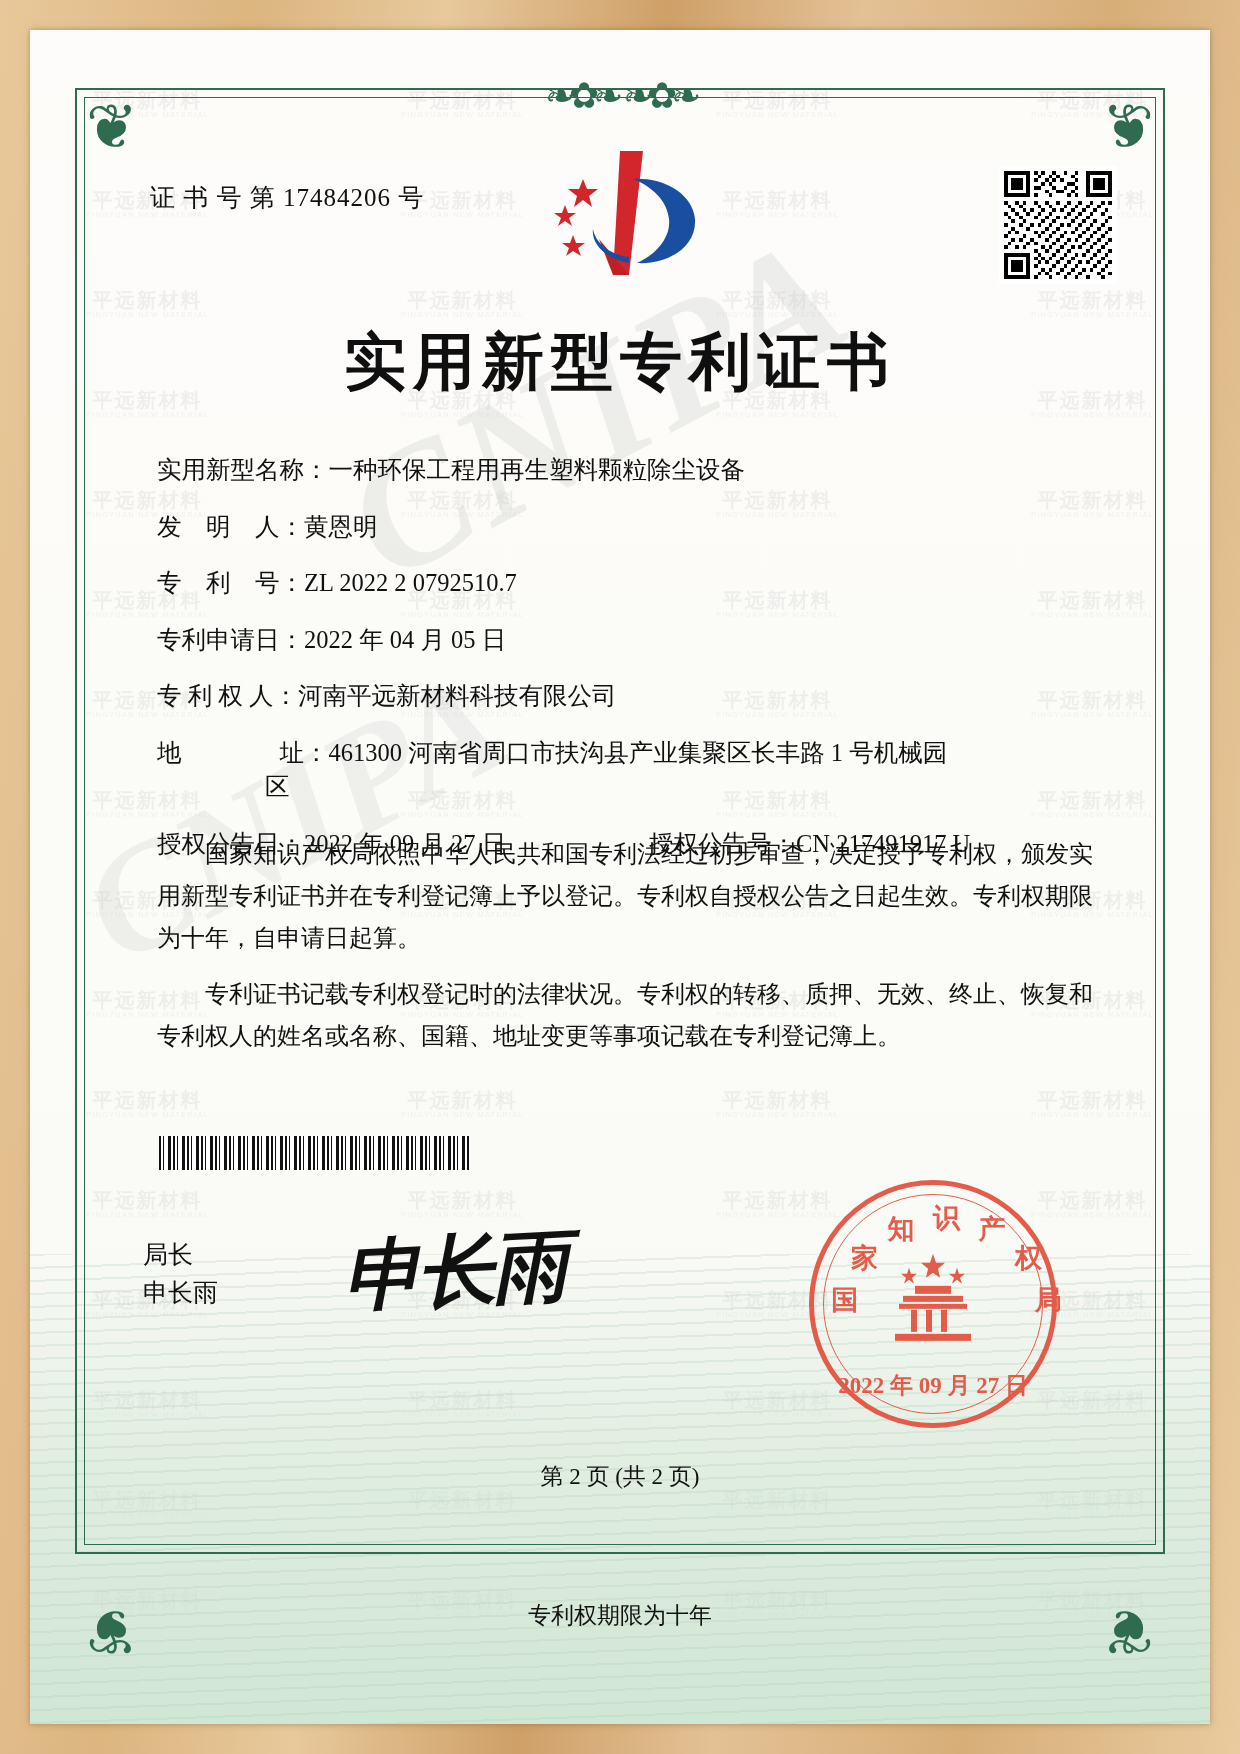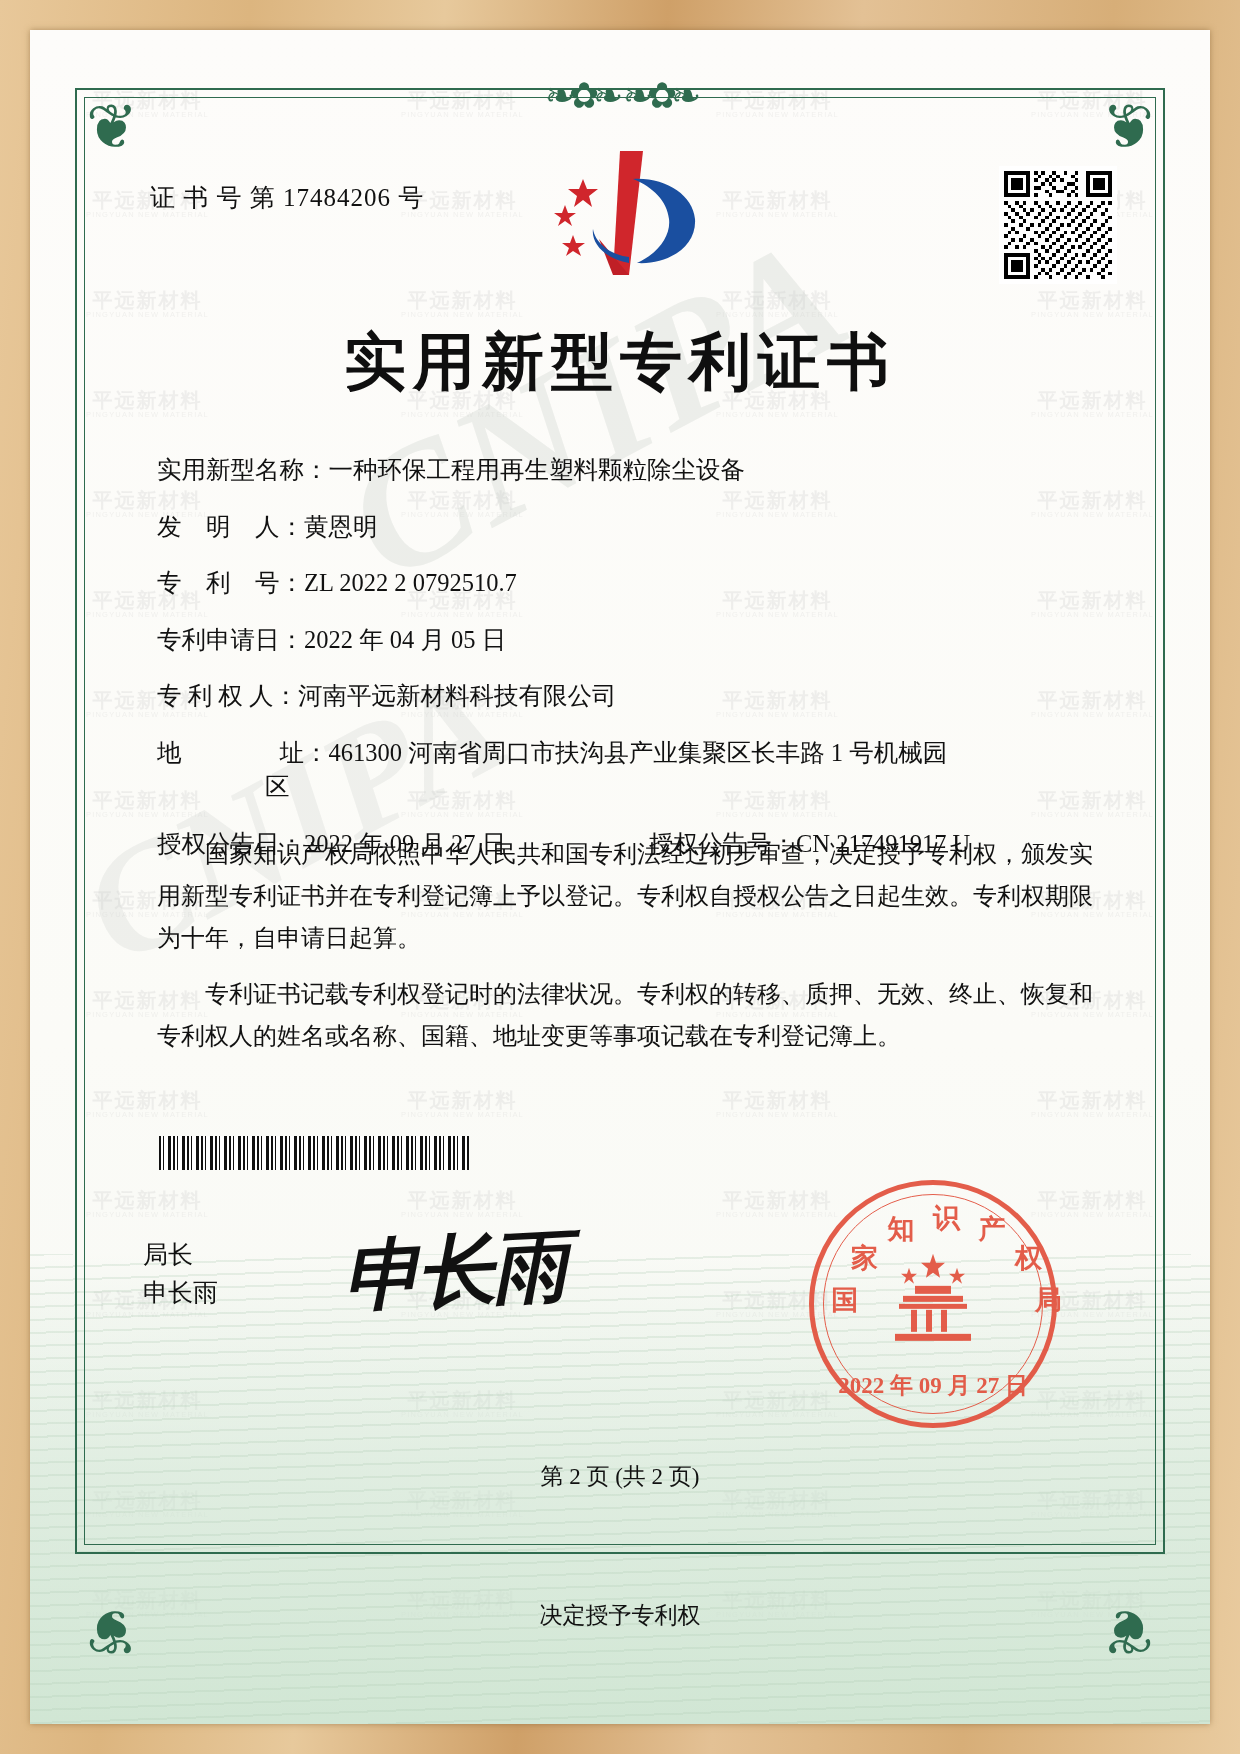--- a/index.html
+++ b/index.html
@@ -830,13 +830,13 @@
           <rect x="34" y="38" width="36" height="8"></rect>
         </g>
       </svg>
     </div>
     <div class="seal-date">2022 年 09 月 27 日</div>
   </div>
 
   <div class="pagenum">第 2 页 (共 2 页)</div>
 </div>
 
-<div class="footnote">决定授予专利权</div>
+<div class="footnote">专利权期限为十年</div>
 
 </body></html>

